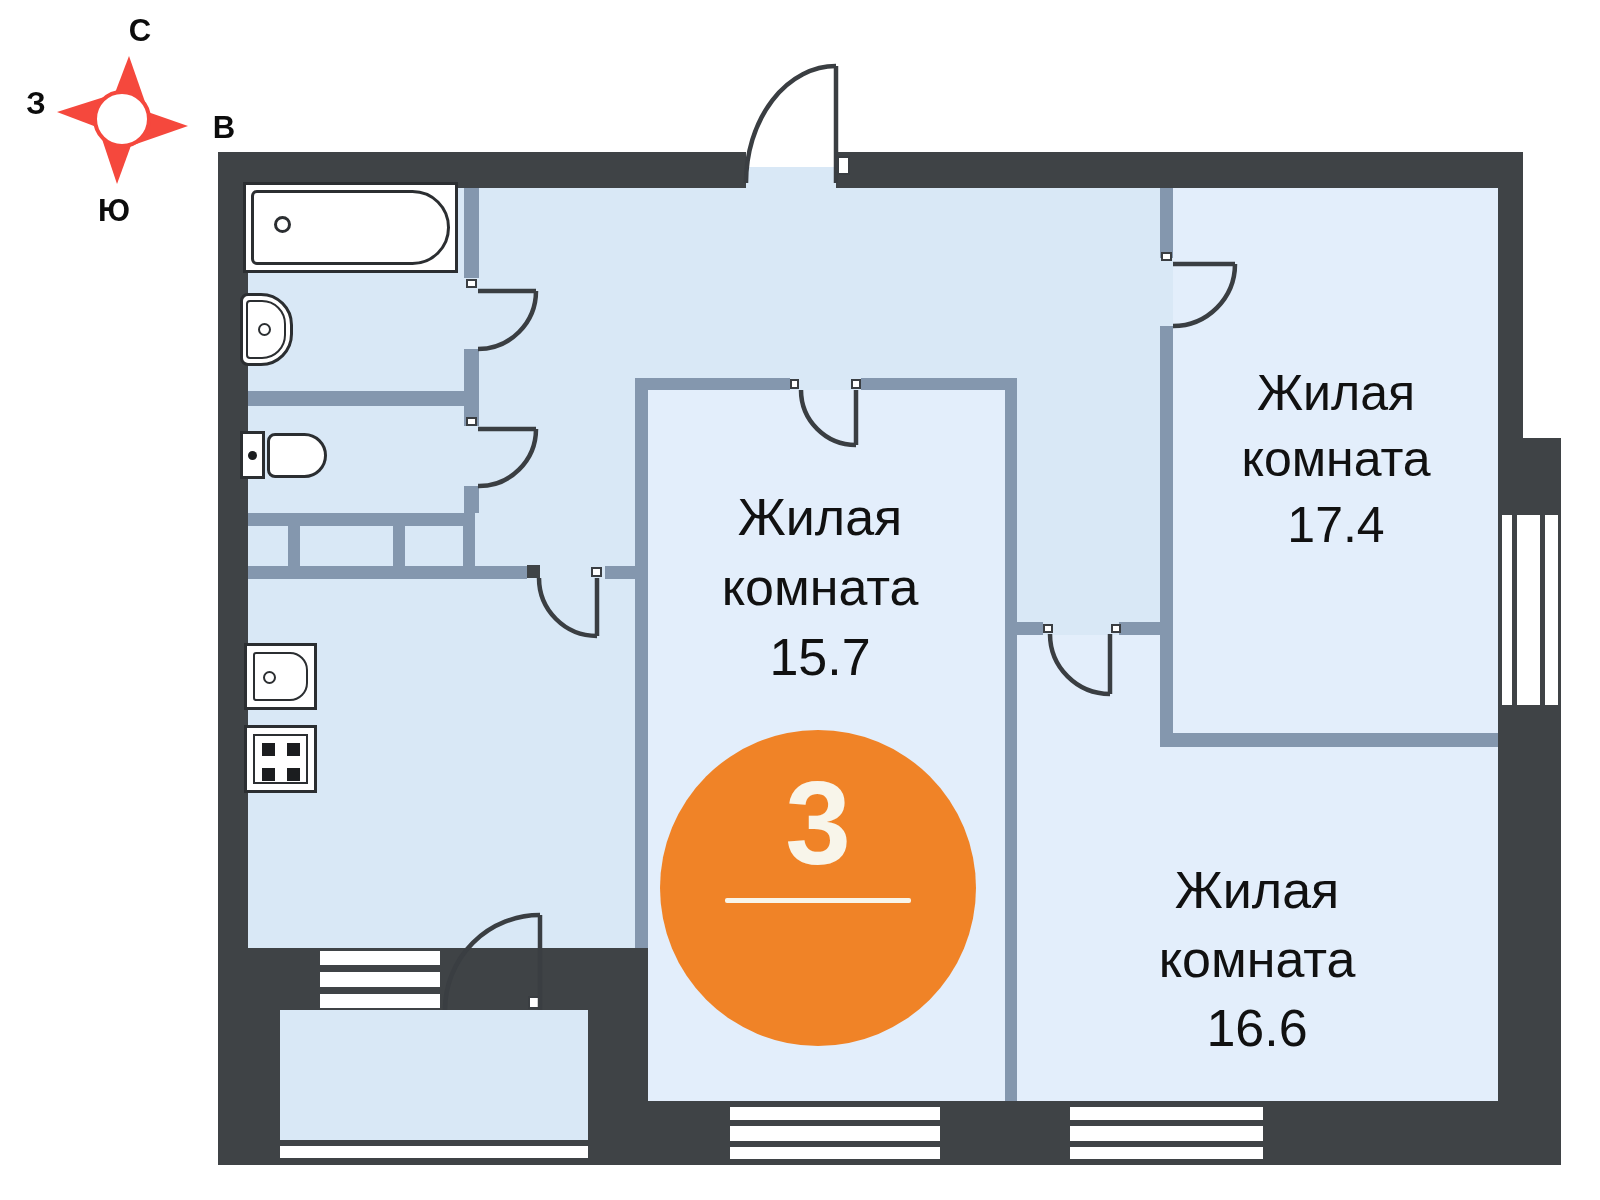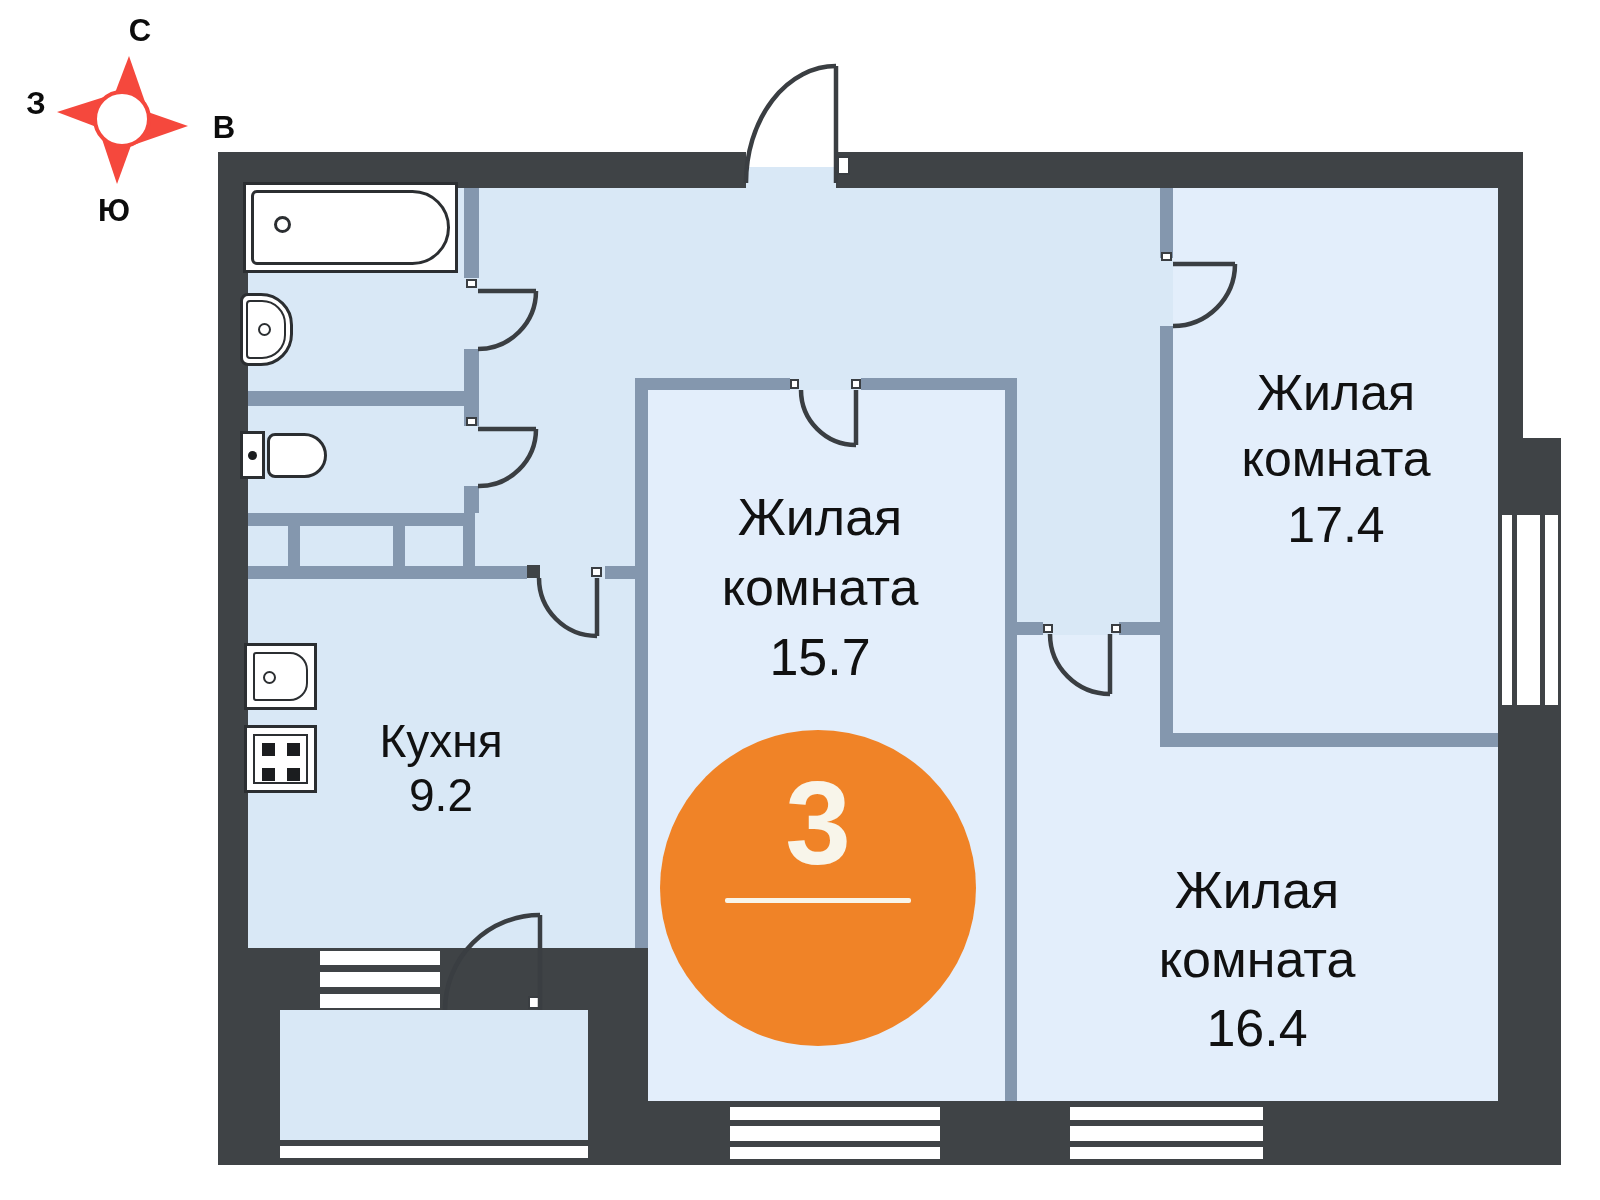--- a/index.html
+++ b/index.html
@@ -158,27 +158,23 @@
 
   <div class="room-label" style="left:1336px;top:360px;font-size:50px;line-height:66px;">
     <span class="lbl-line">Жилая</span>
     <span class="lbl-line">комната</span>
     <span class="lbl-line">17.4</span>
   </div>
 
   <div class="room-label" style="left:1257px;top:856px;font-size:52px;line-height:69px;">
     <span class="lbl-line">Жилая</span>
     <span class="lbl-line">комната</span>
-    <span class="lbl-line">16.4</span>
+    <span class="lbl-line">16.6</span>
   </div>
 
-  <div class="room-label" style="left:441px;top:714px;font-size:46px;line-height:54px;">
-    <span class="lbl-line">Кухня</span>
-    <span class="lbl-line">9.2</span>
-  </div>
 
   <div id="badge">
     <div class="count">3</div>
     <div class="divider"></div>
   </div>
 
   <svg class="abs" style="left:0;top:0;" width="250" height="250" viewBox="0 0 250 250">
     <g fill="#f5483d">
       <polygon points="129,56 104,122 152,122"></polygon>
       <polygon points="188,126 122,103 122,149"></polygon>

